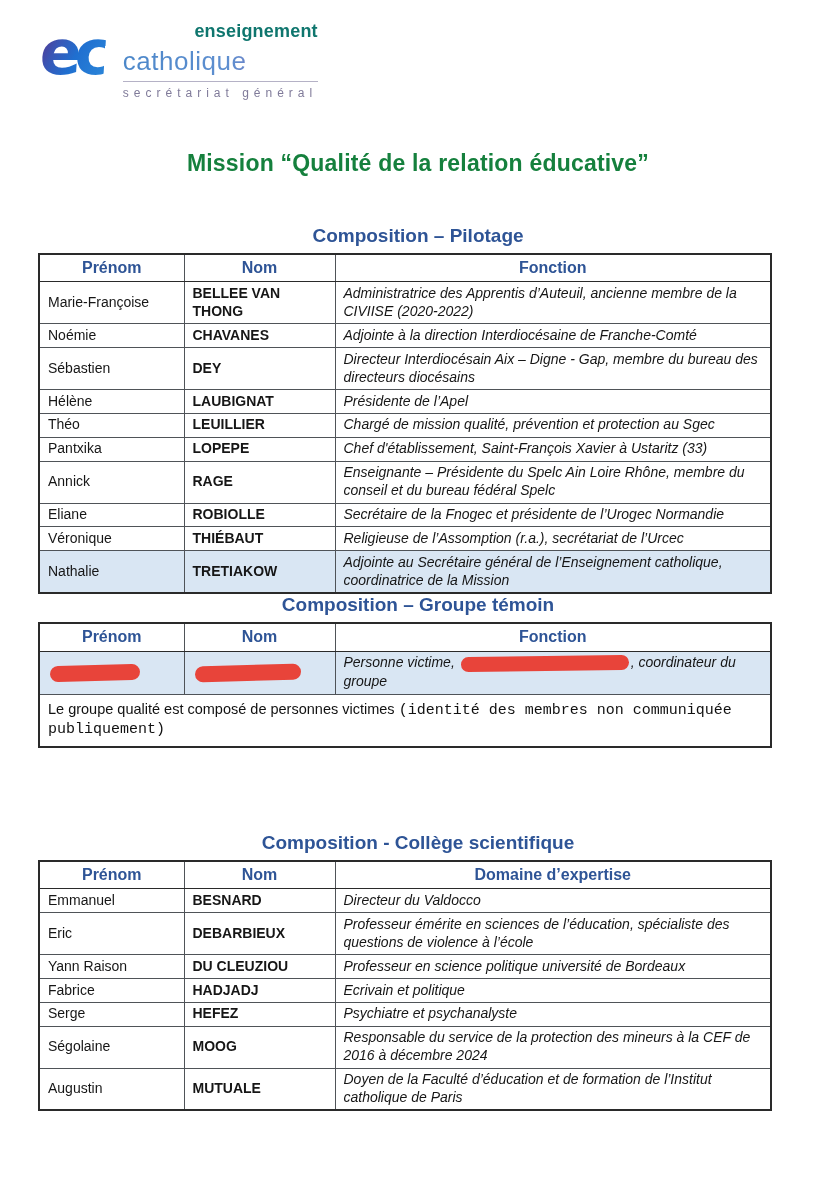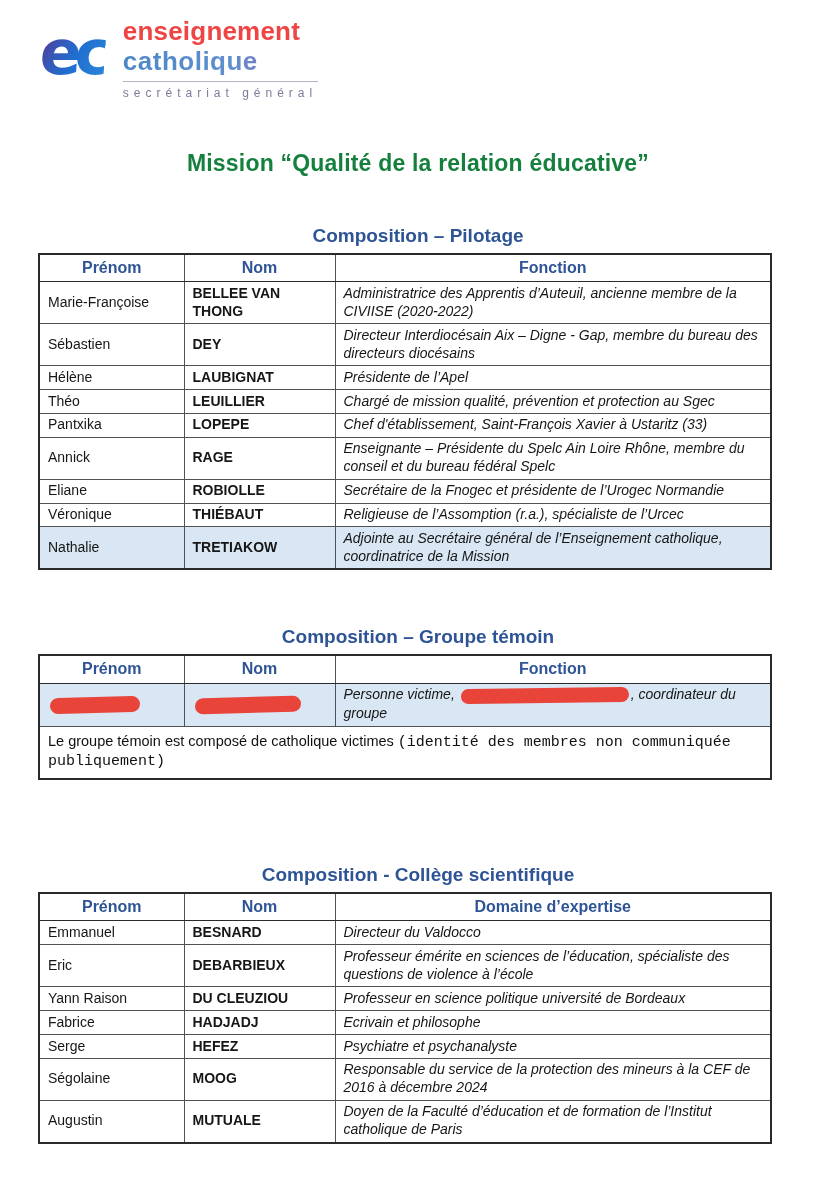--- a/index.html
+++ b/index.html
@@ -21,24 +21,24 @@
     letter-spacing: -7px;
     background: linear-gradient(115deg, #5c2d87 0%, #3a55b4 28%, #1f6fd0 55%, #2b86d9 100%);
     -webkit-background-clip: text;
     background-clip: text;
     color: transparent;
     margin-top: 8px;
     transform: skewX(-4deg);
   }
   .logo-text { margin-left: 18px; }
   .logo-line1 {
-    font-size: 26px; font-weight: bold; color: #ef4444; line-height: 30px; letter-spacing: 0.2px;
+    font-size: 18px; font-weight: bold; color: #0f766e; line-height: 30px; letter-spacing: 0.2px; text-align: right;
   }
   .logo-line2 {
-    font-size: 26px; font-weight: 700; line-height: 30px; letter-spacing: 0.5px;
+    font-size: 26px; font-weight: 400; line-height: 30px; letter-spacing: 0.5px;
     background: linear-gradient(90deg, #4b87c9 0%, #5f8fd0 55%, #9a5da8 100%);
     -webkit-background-clip: text; background-clip: text; color: transparent;
   }
   .logo-sep { width: 195px; height: 1px; background: #b5b2c6; margin: 5px 0 4px 0; }
   .logo-line3 {
     font-size: 12px; color: #7f7a99; letter-spacing: 5px; font-weight: 500;
   }
   
   .doc-title {
     margin-top: 50px;
@@ -49,21 +49,21 @@
     letter-spacing: 0.2px;
   }
   .section-heading {
     text-align: center;
     color: #2e5496;
     font-size: 19px;
     font-weight: bold;
     margin-bottom: 6px;
   }
   .s1 .section-heading { margin-top: 48px; }
-  .s2 .section-heading { margin-top: 56px; }
+  .s2 .section-heading { }
   .s3 .section-heading { margin-top: 84px; }
   
   table.doc-table {
     border-collapse: collapse;
     table-layout: fixed;
     margin-left: 38px;
     width: 732px;
     border: 2px solid #2a2a2a;
   }
   .doc-table th, .doc-table td {
@@ -134,20 +134,25 @@
           <th>Fonction</th>
         </tr>
       </thead>
       <tbody>
           <tr>
             <td class="prenom">Marie-Françoise</td>
             <td class="nom">BELLEE VAN THONG</td>
             <td class="fonction">Administratrice des Apprentis d’Auteuil, ancienne membre de la CIVIISE (2020-2022)</td>
           </tr>
           <tr>
+            <td class="prenom">Noémie</td>
+            <td class="nom">CHAVANES</td>
+            <td class="fonction">Adjointe à la direction Interdiocésaine de Franche-Comté</td>
+          </tr>
+          <tr>
             <td class="prenom">Sébastien</td>
             <td class="nom">DEY</td>
             <td class="fonction">Directeur Interdiocésain Aix – Digne - Gap, membre du bureau des directeurs diocésains</td>
           </tr>
           <tr>
             <td class="prenom">Hélène</td>
             <td class="nom">LAUBIGNAT</td>
             <td class="fonction">Présidente de l’Apel</td>
           </tr>
           <tr>
@@ -166,21 +171,21 @@
             <td class="fonction">Enseignante – Présidente du Spelc Ain Loire Rhône, membre du conseil et du bureau fédéral Spelc</td>
           </tr>
           <tr>
             <td class="prenom">Eliane</td>
             <td class="nom">ROBIOLLE</td>
             <td class="fonction">Secrétaire de la Fnogec et présidente de l’Urogec Normandie</td>
           </tr>
           <tr>
             <td class="prenom">Véronique</td>
             <td class="nom">THIÉBAUT</td>
-            <td class="fonction">Religieuse de l’Assomption (r.a.), spécialiste de l’Urcec</td>
+            <td class="fonction">Religieuse de l’Assomption (r.a.), secrétariat de l’Urcec</td>
           </tr>
           <tr class="highlight">
             <td class="prenom">Nathalie</td>
             <td class="nom">TRETIAKOW</td>
             <td class="fonction">Adjointe au Secrétaire général de l’Enseignement catholique, coordinatrice de la Mission</td>
           </tr>
         </tbody>
     </table>
   </div>
 
@@ -199,21 +204,21 @@
           <th>Fonction</th>
         </tr>
       </thead>
       <tbody>
           <tr class="highlight">
             <td class="prenom"><span class="redact redact-sm"></span></td>
             <td class="nom"><span class="redact redact-md"></span></td>
             <td class="fonction"><span>Personne victime, </span><span class="redact redact-lg"></span><span>, coordinateur du groupe</span></td>
           </tr>
           <tr>
-            <td colspan="3" class="note"><span class="note-main">Le groupe témoin est composé de catholique victimes </span><span class="note-paren">(identité des membres non communiquée publiquement)</span></td>
+            <td colspan="3" class="note"><span class="note-main">Le groupe qualité est composé de personnes victimes </span><span class="note-paren">(identité des membres non communiquée publiquement)</span></td>
           </tr>
         </tbody>
     </table>
   </div>
 
   <div class="section s3">
     <div class="section-heading">Composition - Collège scientifique</div>
     <table class="doc-table">
       <colgroup>
           <col style="width:145px">
@@ -239,21 +244,21 @@
             <td class="fonction">Professeur émérite en sciences de l’éducation, spécialiste des questions de violence à l’école</td>
           </tr>
           <tr>
             <td class="prenom">Yann Raison</td>
             <td class="nom">DU CLEUZIOU</td>
             <td class="fonction">Professeur en science politique université de Bordeaux</td>
           </tr>
           <tr>
             <td class="prenom">Fabrice</td>
             <td class="nom">HADJADJ</td>
-            <td class="fonction">Ecrivain et philosophe</td>
+            <td class="fonction">Ecrivain et politique</td>
           </tr>
           <tr>
             <td class="prenom">Serge</td>
             <td class="nom">HEFEZ</td>
             <td class="fonction">Psychiatre et psychanalyste</td>
           </tr>
           <tr>
             <td class="prenom">Ségolaine</td>
             <td class="nom">MOOG</td>
             <td class="fonction">Responsable du service de la protection des mineurs à la CEF de 2016 à décembre 2024</td>

